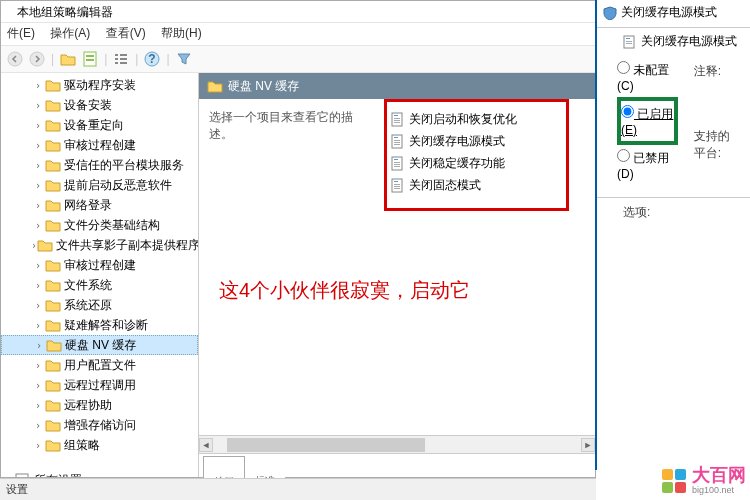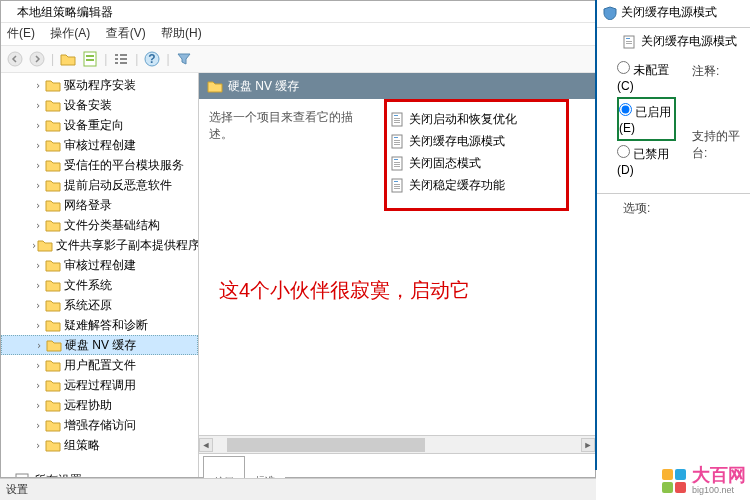--- a/index.html
+++ b/index.html
@@ -31,21 +31,21 @@
 .tab.active { border: 1px solid #aaa; border-bottom: none; }
 .scroll-h { height: 18px; background: #f0f0f0; display: flex; align-items: center; border-top: 1px solid #ccc; }
 .scroll-h .thumb { height: 14px; background: #ccc; margin: 0 14px; }
 .scroll-h .ar { width: 14px; height: 14px; background: #e8e8e8; display: flex; align-items: center; justify-content: center; font-size: 9px; color: #666; border: 1px solid #ccc; }
 
 .right { position: absolute; right: 0; top: 0; width: 155px; height: 470px; border-left: 2px solid #005a9e; background: #fff; }
 .r-title { padding: 4px 6px; display: flex; align-items: center; gap: 4px; }
 .r-sub { padding: 3px 6px 3px 26px; display: flex; align-items: center; gap: 4px; font-size: 11px; }
 .r-opts { padding: 4px 6px 4px 20px; }
 .r-opts label { display: block; padding: 4px 0; }
-.r-sel { border: 2px solid #15803d; padding: 2px; margin-right: 0; }
+.r-sel { border: 4px solid #15803d; padding: 2px; margin-right: 0; text-decoration: underline; }
 .r-lbl { color: #444; padding: 4px 10px; }
 .r-opt2 { color: #444; padding-left: 26px; margin-top: 6px; }
 .r-divider { border-top: 1px solid #ccc; margin: 8px 0 4px 0; }
 .shield { width: 14px; height: 14px; }
 
 .statusbar { position: absolute; left: 0; bottom: 0; width: 596px; height: 22px; background: #f0f0f0; border-top: 1px solid #ccc; padding: 3px 6px; font-size: 11px; color: #333; }
 
 .logo { position: absolute; right: 4px; bottom: 4px; display: flex; align-items: center; gap: 6px; }
 .logo-sq { display: grid; grid-template-columns: 11px 11px; grid-template-rows: 11px 11px; gap: 2px; }
 .logo-sq div { border-radius: 2px; }
@@ -295,31 +295,31 @@
                 <span>关闭缓存电源模式</span>
               </div>
               <div class="item-row">
                 <svg class="doc">
                   <rect x="1" y="1" width="10" height="13" fill="#fff" stroke="#888"></rect>
                   <rect x="3" y="3" width="4" height="1" fill="#5a9bd5"></rect>
                   <rect x="3" y="6" width="6" height="1" fill="#aaa"></rect>
                   <rect x="3" y="8" width="6" height="1" fill="#aaa"></rect>
                   <rect x="3" y="10" width="6" height="1" fill="#aaa"></rect>
                 </svg>
-                <span>关闭固态模式</span>
+                <span>关闭稳定缓存功能</span>
               </div>
               <div class="item-row">
                 <svg class="doc">
                   <rect x="1" y="1" width="10" height="13" fill="#fff" stroke="#888"></rect>
                   <rect x="3" y="3" width="4" height="1" fill="#5a9bd5"></rect>
                   <rect x="3" y="6" width="6" height="1" fill="#aaa"></rect>
                   <rect x="3" y="8" width="6" height="1" fill="#aaa"></rect>
                   <rect x="3" y="10" width="6" height="1" fill="#aaa"></rect>
                 </svg>
-                <span>关闭稳定缓存功能</span>
+                <span>关闭固态模式</span>
               </div>
             </div>
         </div>
         <div class="anno" style="left:20px; top:178px;">这4个小伙伴很寂寞，启动它</div>
       </div>
       <div class="scroll-h">
         <span class="ar">◄</span>
         <div class="thumb" style="width:50%"></div>
         <span class="ar" style="margin-left:auto">►</span>
       </div>

